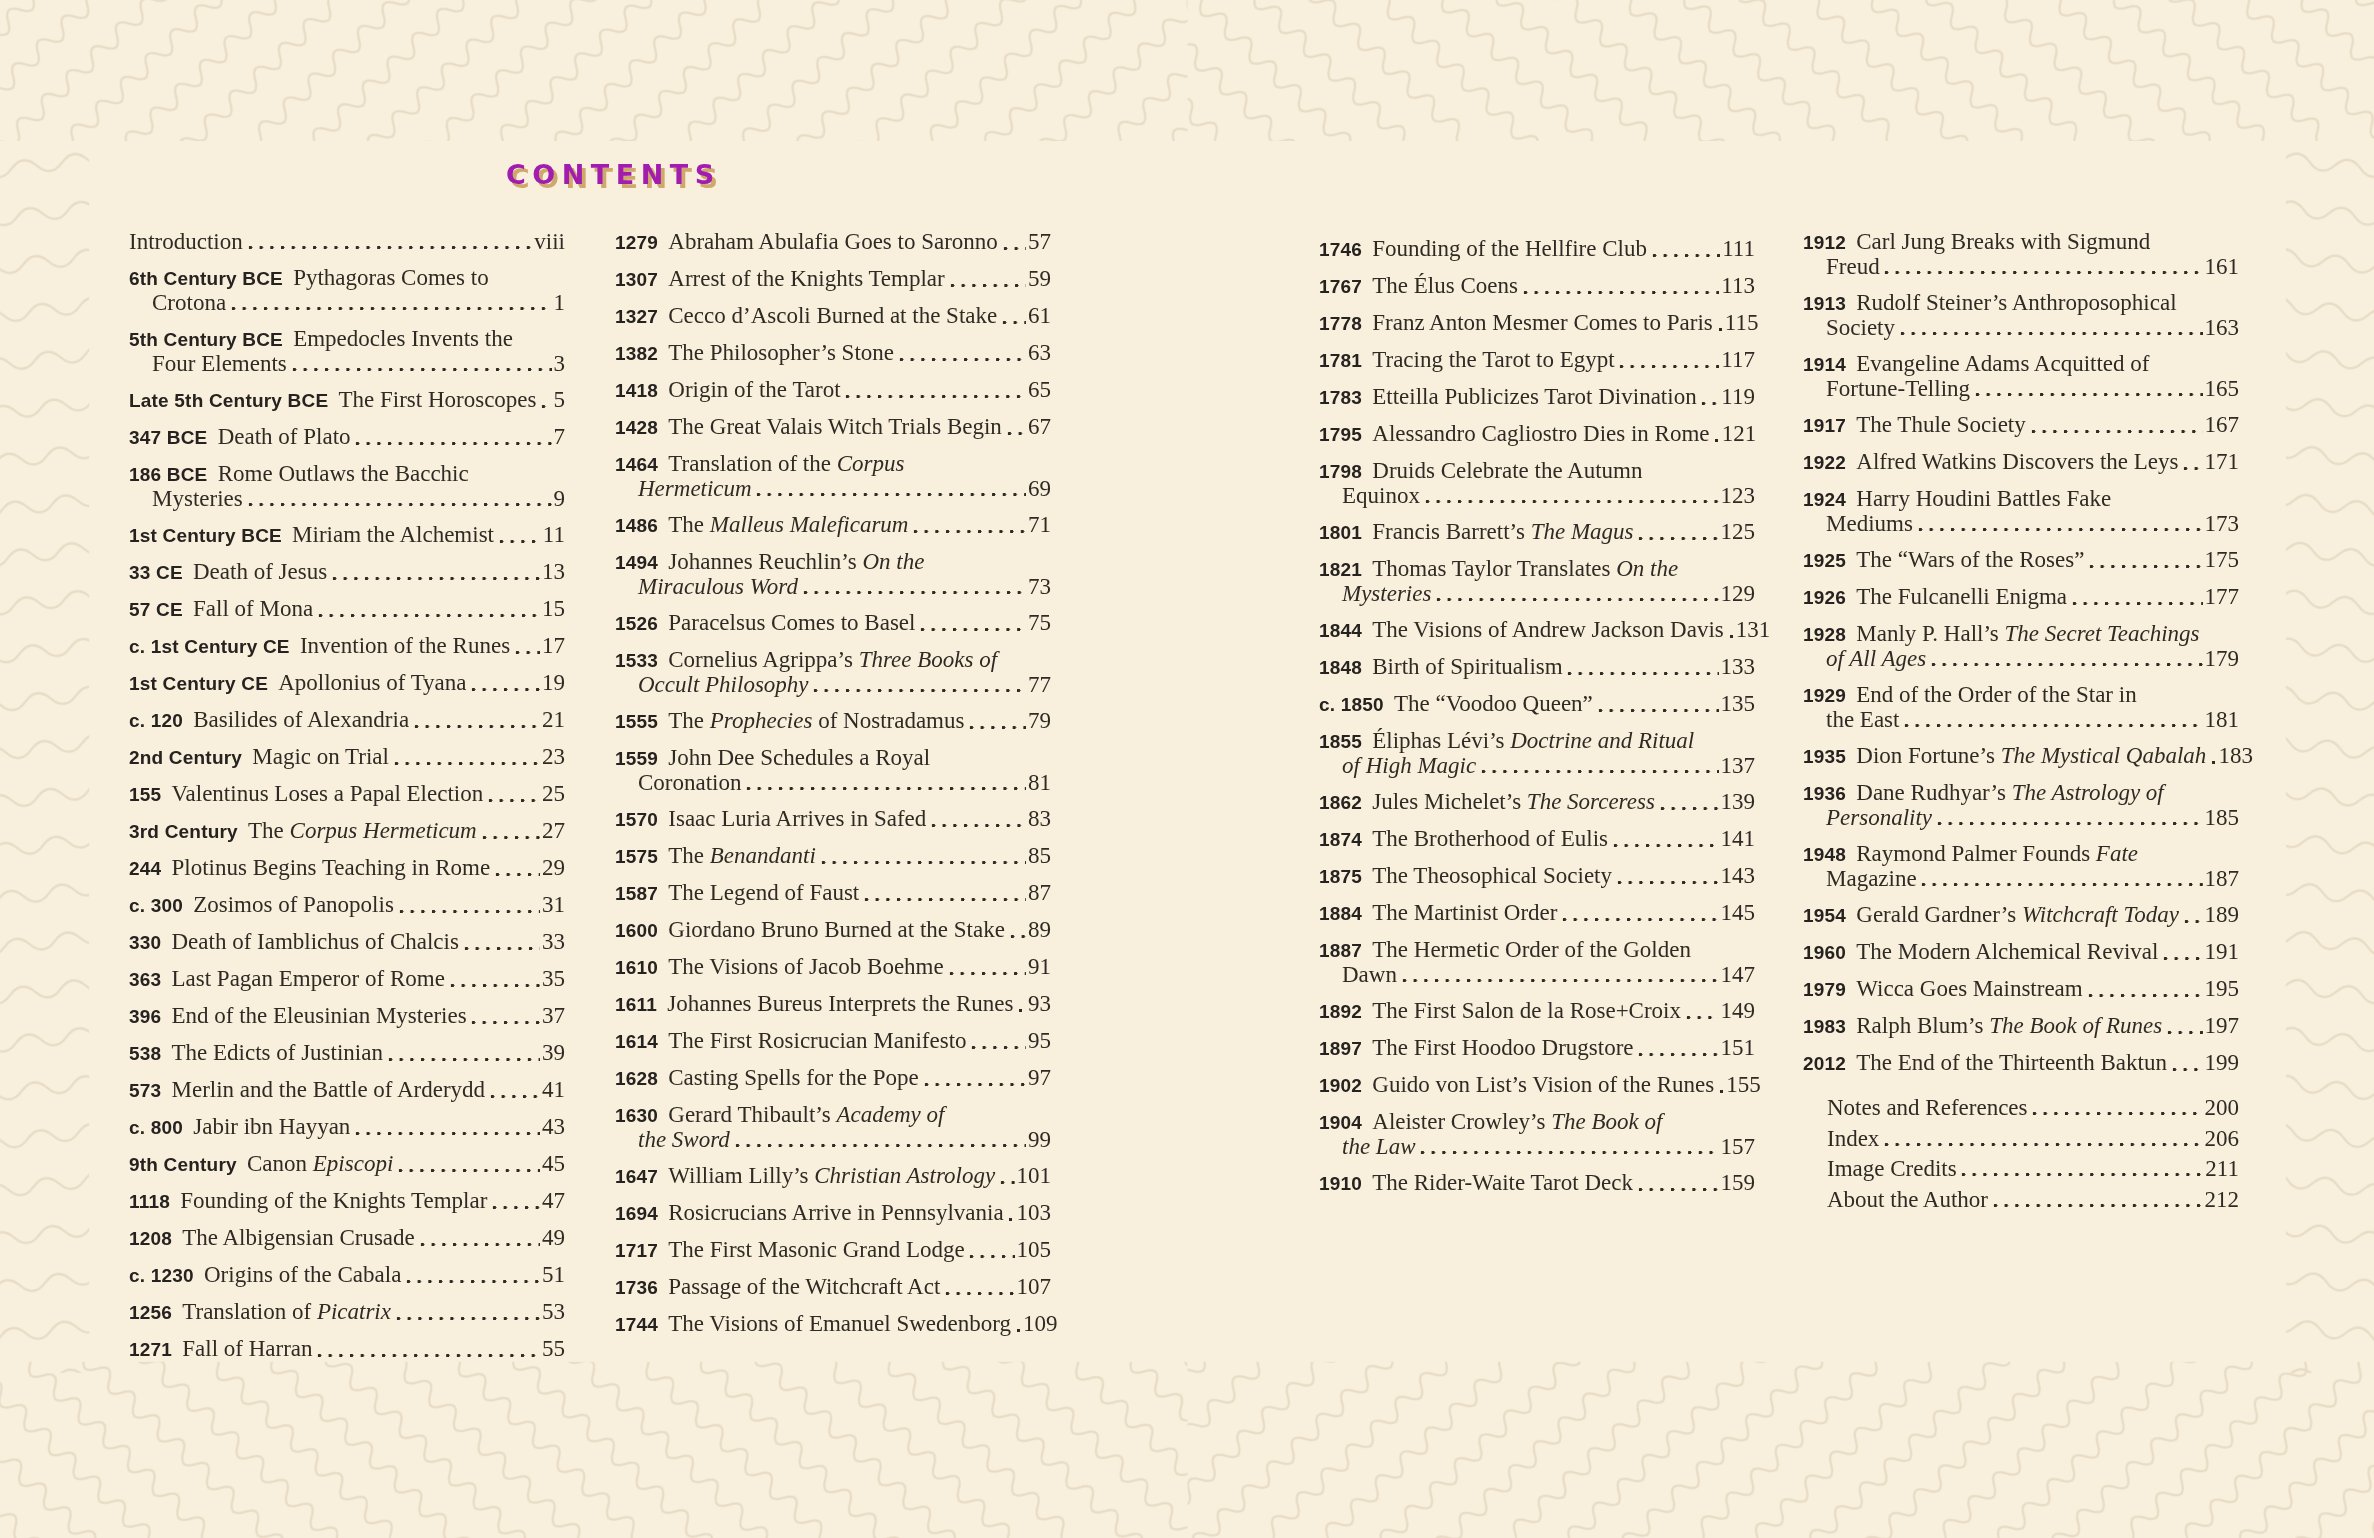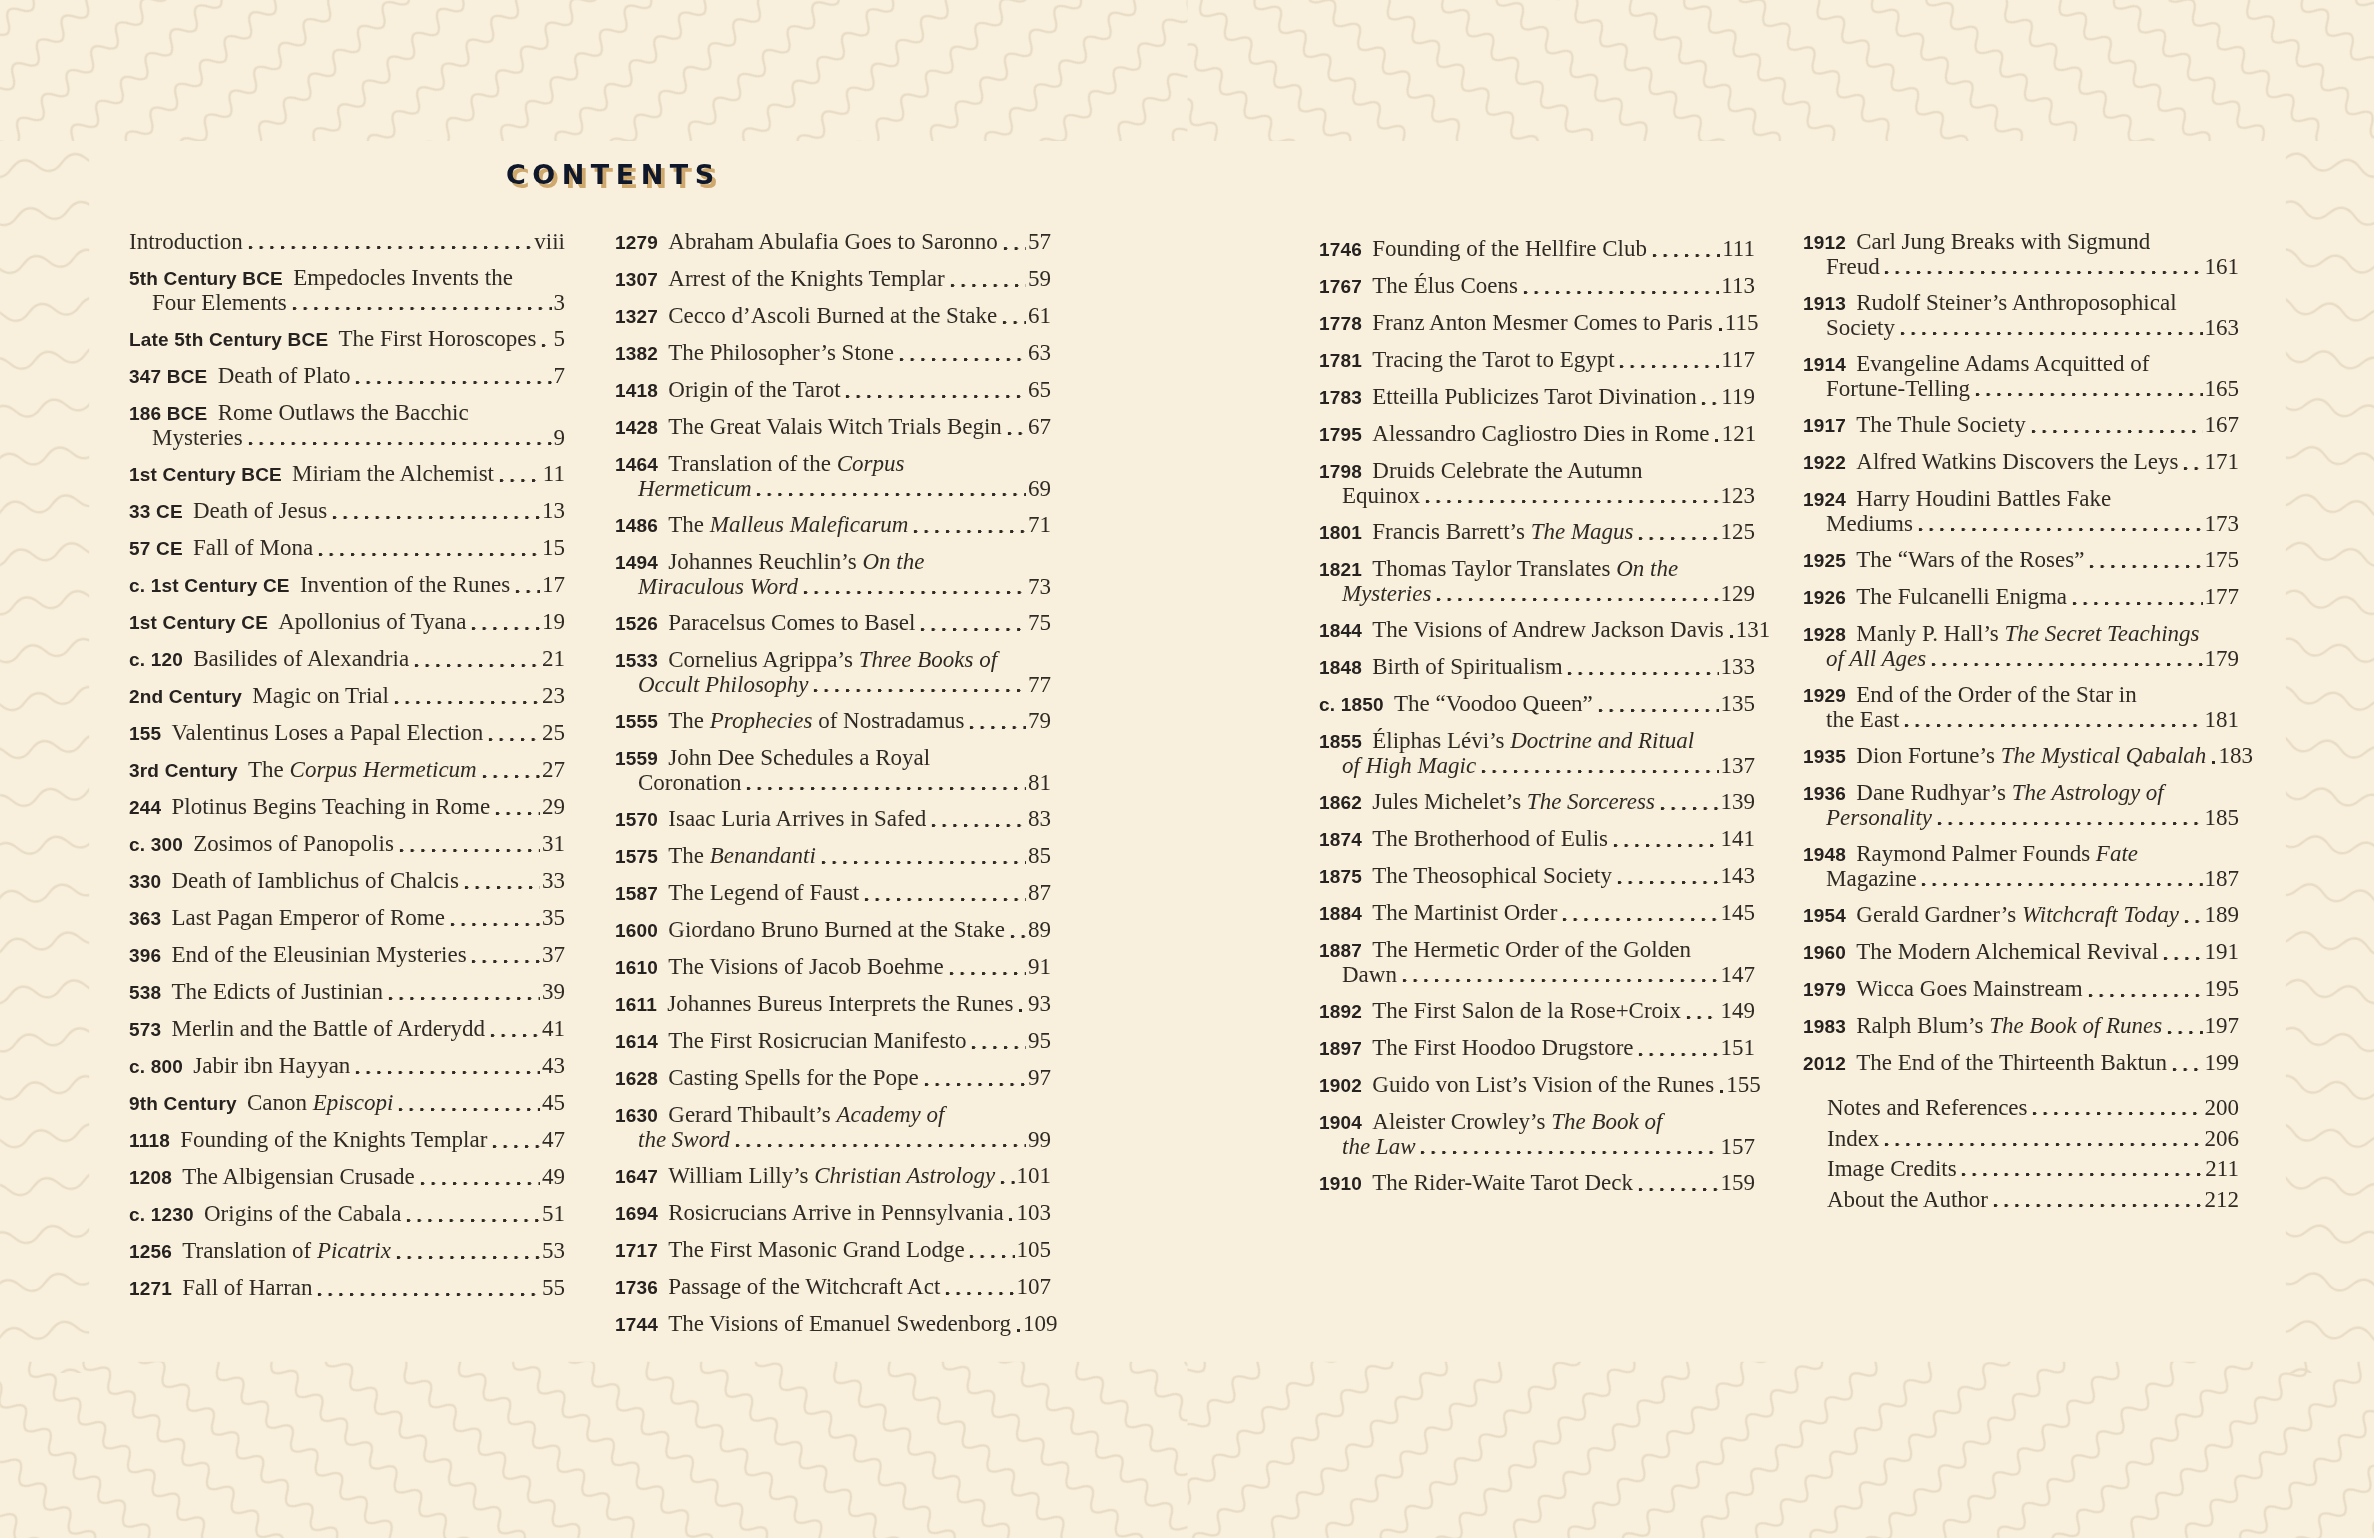--- a/index.html
+++ b/index.html
@@ -7,21 +7,21 @@
     width:2375px;height:1539px;position:relative;overflow:hidden;
     background:#f8efdc;
     font-family:"Liberation Serif", serif;
     color:#2f2b24;
   }
   #bg-pattern{position:absolute;left:0;top:0;width:2375px;height:1539px;z-index:0;}
   .page-title{
     position:absolute;left:506px;top:141px;z-index:2;
     font-family:"DejaVu Sans", sans-serif;
     font-weight:800;font-size:27px;letter-spacing:6.5px;
-    color:#0f172a;
+    color:#a21caf;
     text-shadow:3.7px 3.7px 0 #cfa86d;
   }
   .col{position:absolute;top:230px;width:436px;z-index:1;}
   #col0{left:129px;}
   #col1{left:615px;}
   #col2{left:1319px;margin-top:7px;}
   #col3{left:1803px;text-align:right;}
   .entry{margin-bottom:12px;}
   .line{display:flex;align-items:baseline;line-height:24px;font-size:23px;}
   .line .text{white-space:pre;flex:0 0 auto;}
@@ -80,20 +80,30 @@
 <div class="col" id="col0">
     <div class="entry">
       <div class="line">
         <span class="text"><span>Introduction</span></span>
         <span class="leader"></span>
         <span class="page-num">viii</span>
       </div>
     </div>
     <div class="entry">
       <div class="line">
+        <span class="text"><span class="date">6th Century BCE</span><span>Pythagoras Comes to</span></span>
+      </div>
+      <div class="line cont">
+        <span class="text"><span>Crotona</span></span>
+        <span class="leader"></span>
+        <span class="page-num">1</span>
+      </div>
+    </div>
+    <div class="entry">
+      <div class="line">
         <span class="text"><span class="date">5th Century BCE</span><span>Empedocles Invents the</span></span>
       </div>
       <div class="line cont">
         <span class="text"><span>Four Elements</span></span>
         <span class="leader"></span>
         <span class="page-num">3</span>
       </div>
     </div>
     <div class="entry">
       <div class="line">

